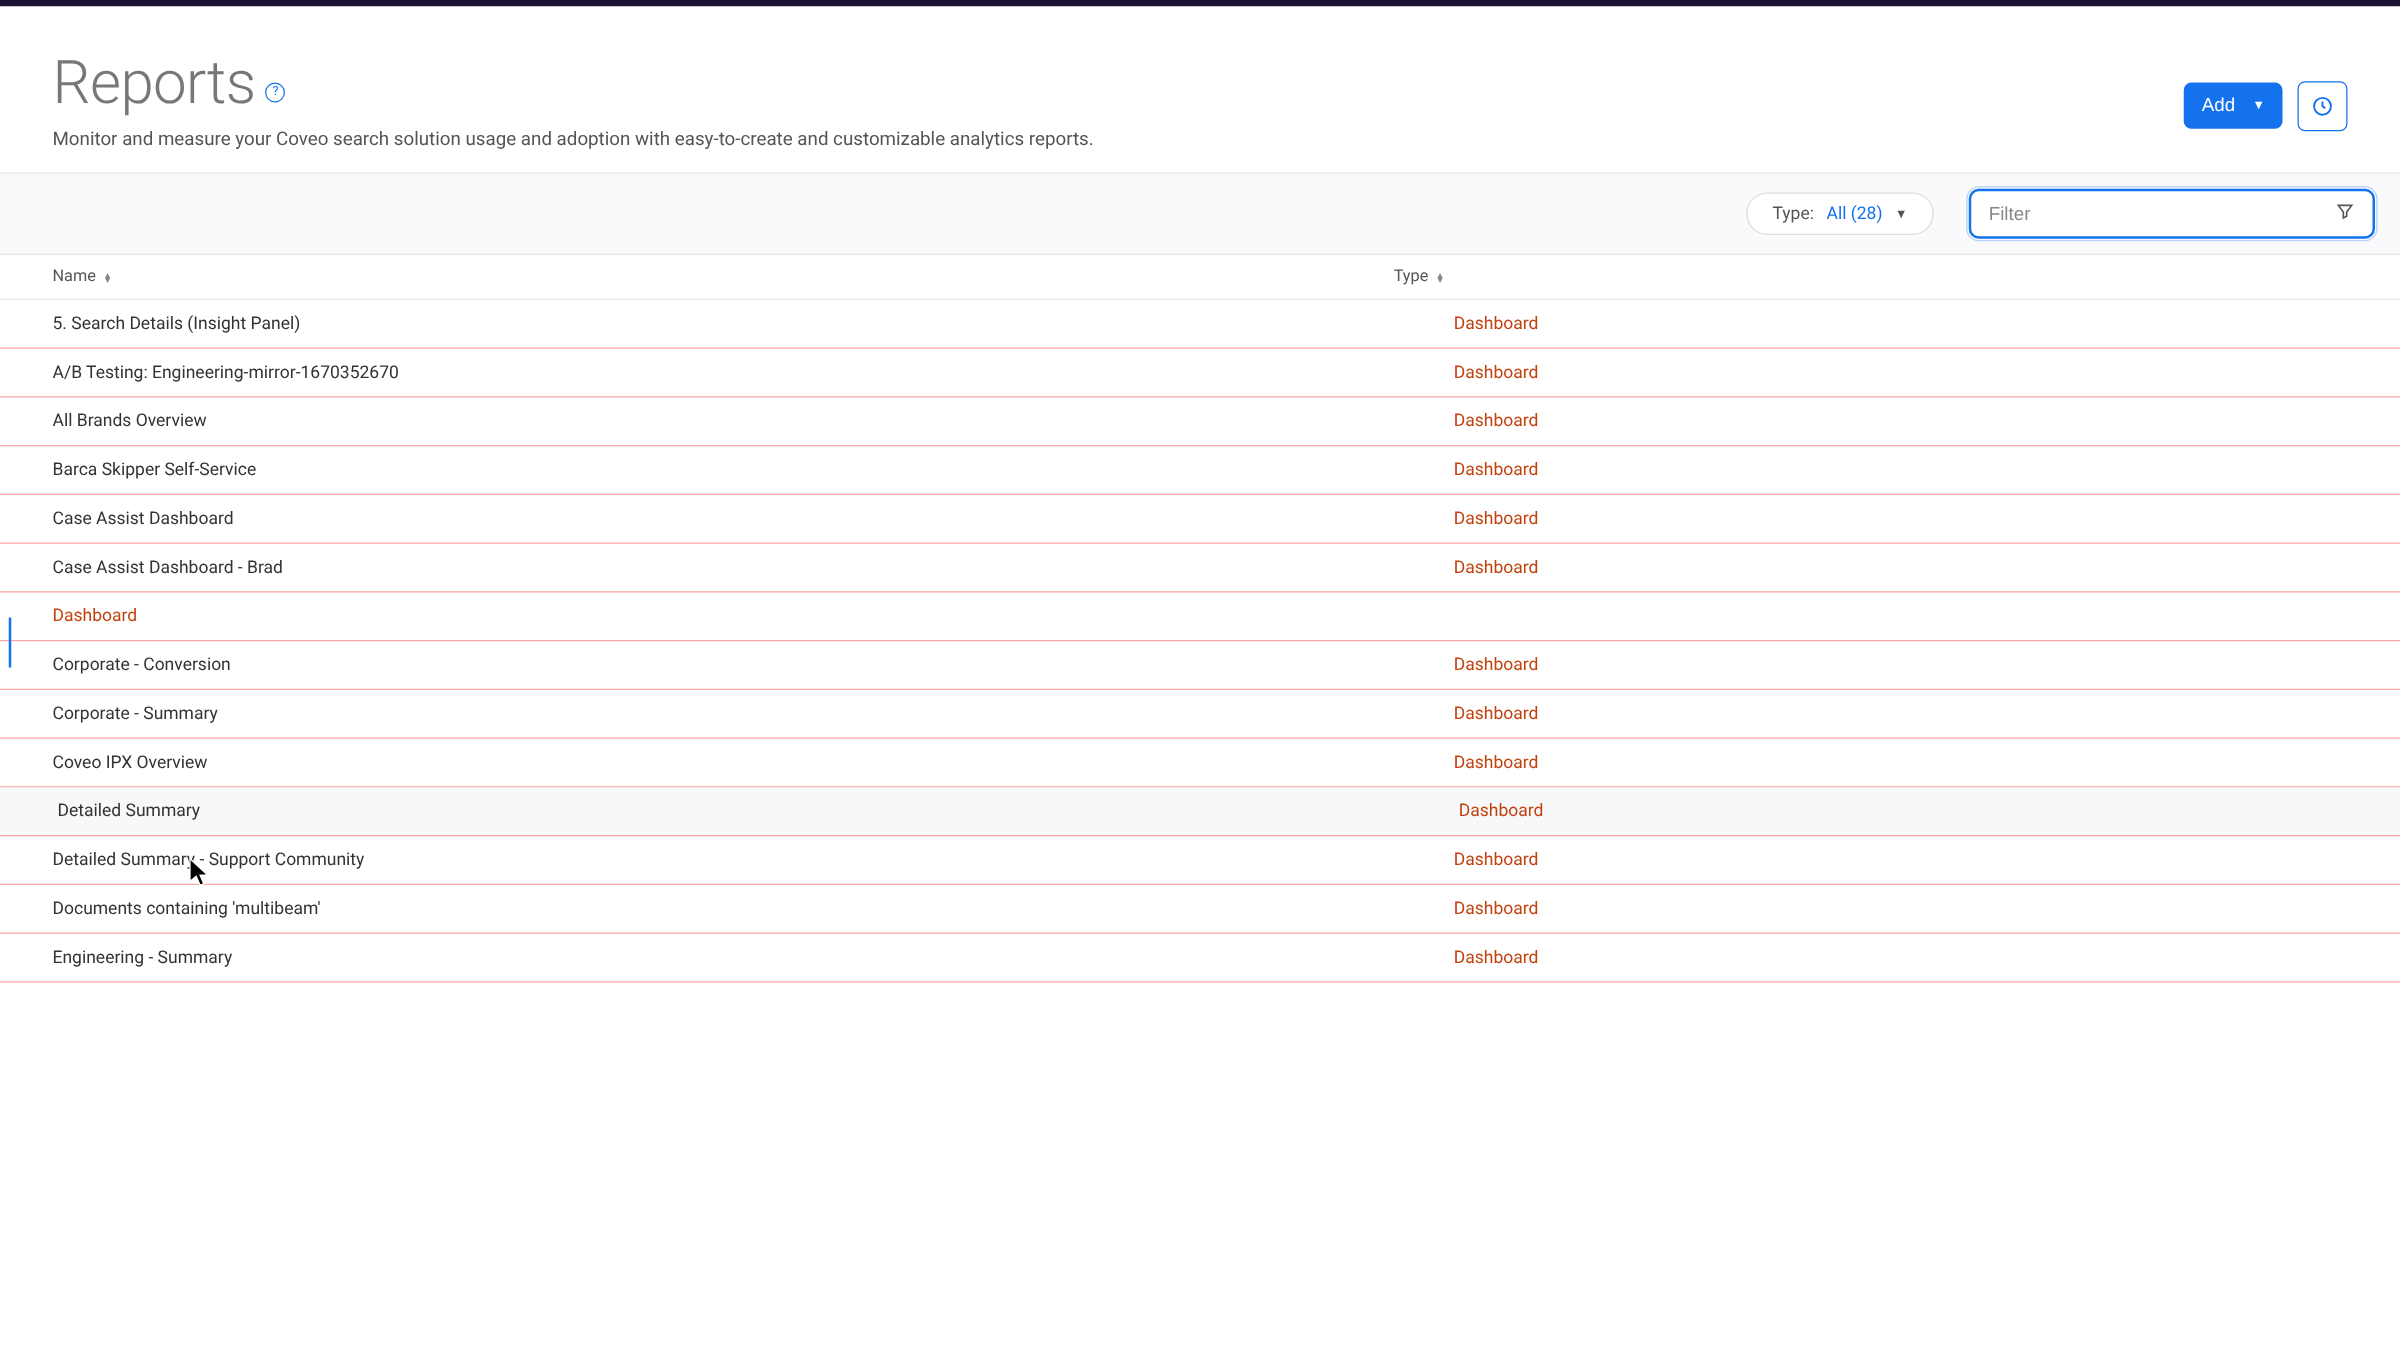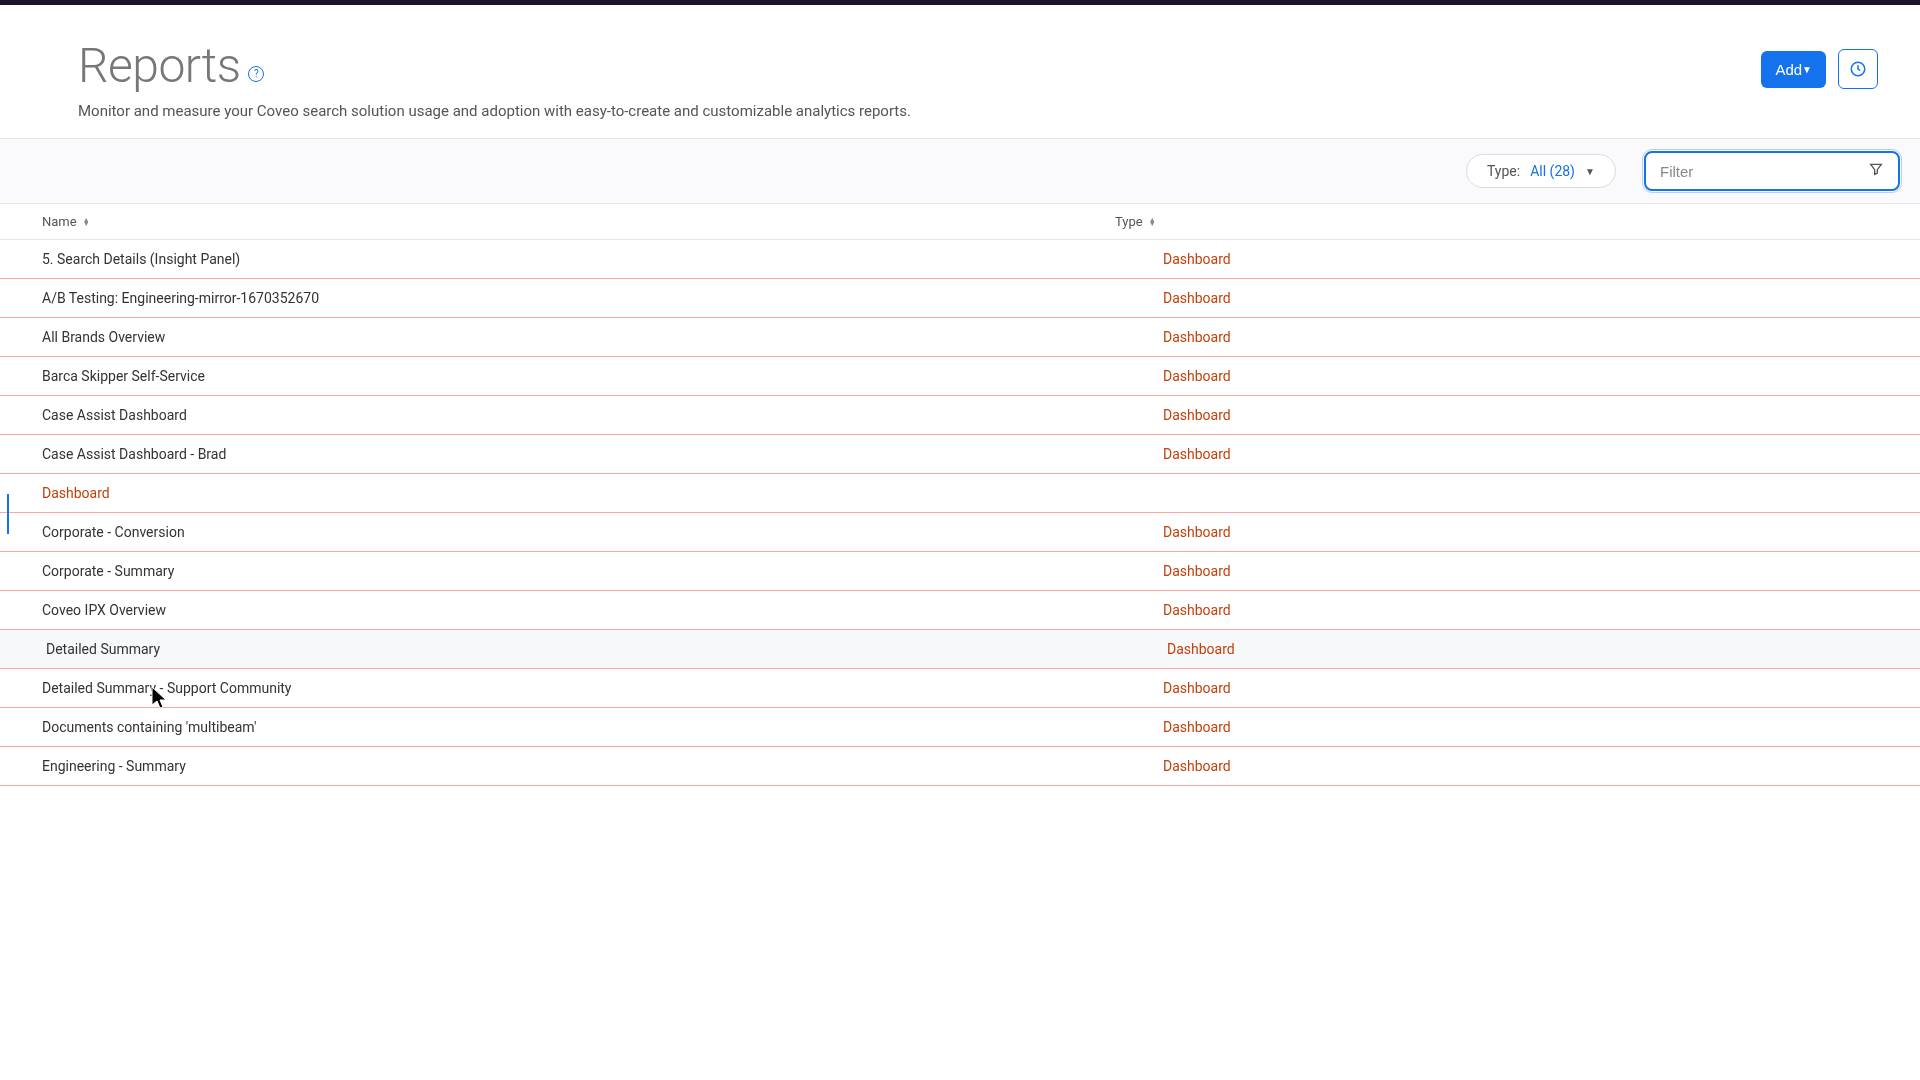--- a/index.html
+++ b/index.html
@@ -21,22 +21,21 @@
       background: #1b1230;
       width: 100%;
     }
     .page-container {
       padding: 0;
     }
     .page-header {
       padding: 32px 42px 18px 42px;
       display: flex;
       justify-content: space-between;
-      align-items: flex-start;
-      margin-left: 36px;
+      align-items: center;
     }
     .header-left {
       display: flex;
       flex-direction: column;
     }
     .title-row {
       display: flex;
       align-items: center;
       gap: 8px;
     }
@@ -72,20 +71,21 @@
     }
     .add-button {
       background: #1372ec;
       color: #fff;
       border: none;
       border-radius: 6px;
       padding: 10px 14px;
       font-size: 15px;
       display: flex;
       align-items: center;
+      gap: 14px;
       cursor: pointer;
     }
     .add-button .caret {
       font-size: 10px;
     }
     .clock-button {
       width: 40px;
       height: 40px;
       border: 1px solid #1372ec;
       border-radius: 6px;
@@ -134,21 +134,21 @@
       color: #555;
       font-size: 10px;
     }
     .filter-input-wrapper {
       background: #fff;
       border: 2px solid #1372ec;
       border-radius: 8px;
       padding: 8px 14px;
       display: flex;
       align-items: center;
-      width: 256px;
+      width: 325px;
       outline: 1px solid rgba(19,114,236,0.3);
       outline-offset: 1px;
     }
     .filter-input {
       border: none;
       outline: none;
       flex: 1;
       font-size: 15px;
       color: #333;
     }

